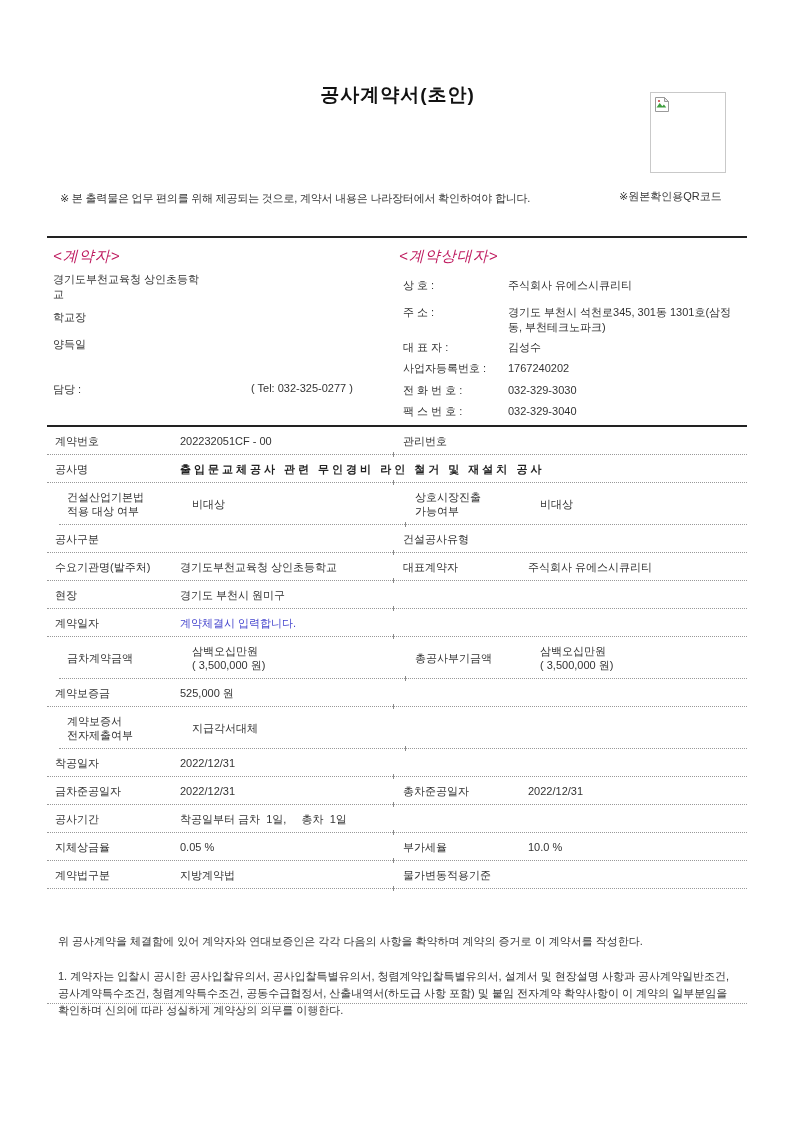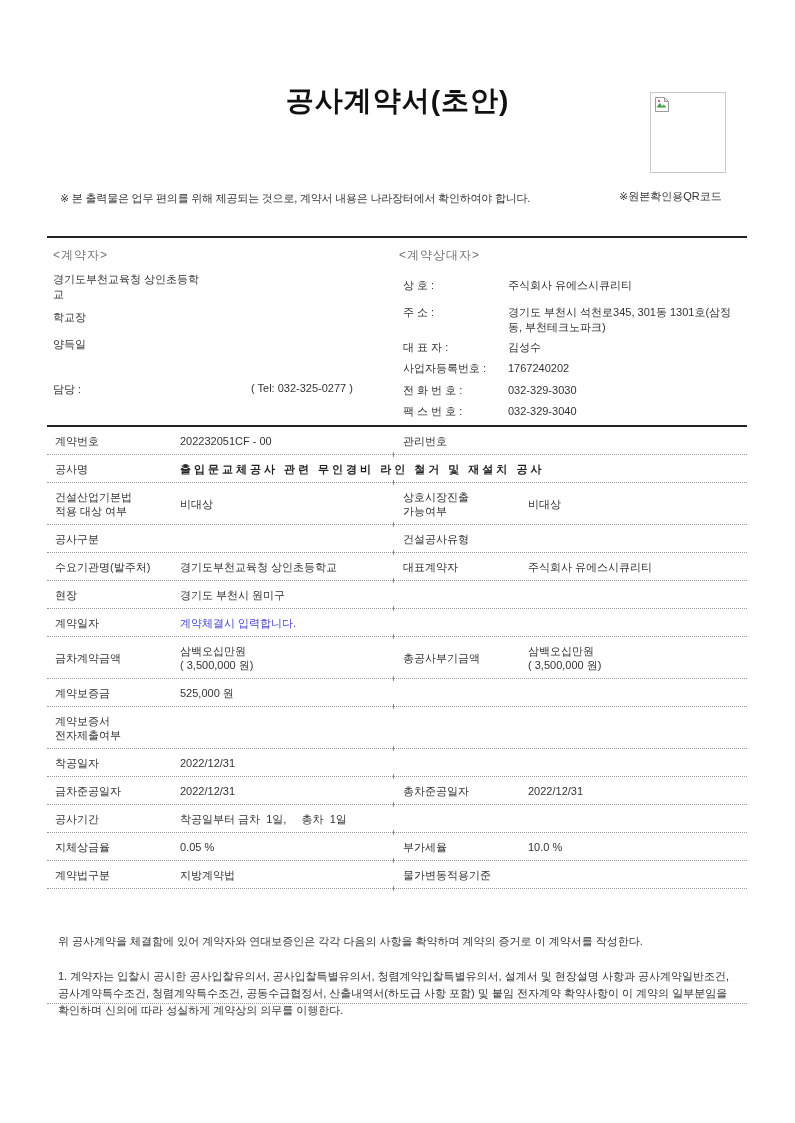--- a/index.html
+++ b/index.html
@@ -4,58 +4,58 @@
 <style>
   html,body { margin:0; padding:0; background:#fff; }
   .page {
     position:relative; width:795px; height:1123px; background:#fff;
     font-family:"Liberation Sans","DejaVu Sans",sans-serif;
     color:#333; font-size:11px; overflow:hidden;
   }
   
   .title {
     position:absolute; top:82px; left:0; width:100%;
-    text-align:center; font-size:28px; font-weight:bold; color:#111;
+    text-align:center; font-size:19px; font-weight:bold; color:#111;
     letter-spacing:1px; margin:0;
   }
   .qr-box {
     position:absolute; left:650px; top:92px; width:74px; height:79px;
     border:1px solid #c9c9c9; background:#fff;
   }
   .qr-box svg { position:absolute; left:3px; top:3px; }
   .print-note { position:absolute; left:60px; top:191px; color:#333; letter-spacing:-0.2px; }
   .qr-caption { position:absolute; left:619px; top:189px; color:#333; }
 
   
   .parties {
     position:absolute; left:47px; top:236px; width:700px; height:191px;
     border-top:2px solid #222; border-bottom:2px solid #222;
     box-sizing:border-box;
   }
   .party-left  { position:absolute; left:0; top:0; width:346px; height:100%; }
   .party-right { position:absolute; left:346px; top:0; right:0; height:100%; }
-  .party-heading { position:absolute; top:9px; left:6px; font-size:12px; color:#737373; letter-spacing:1px; }
+  .party-heading { position:absolute; top:9px; left:6px; font-size:15px; color:#be185d; letter-spacing:1px;font-style:italic; }
   .pl-org  { position:absolute; top:34px; left:6px; width:155px; line-height:15px; }
   .pl-role { position:absolute; top:72px; left:6px; }
   .pl-name { position:absolute; top:99px; left:6px; }
   .pl-mgr  { position:absolute; top:144px; left:6px; width:330px; }
   .pl-mgr .tel { position:absolute; left:198px; top:0; }
   .party-field { position:absolute; left:10px; display:flex; }
   .party-field .flabel { width:105px; flex:0 0 105px; }
   .party-field .fvalue { width:235px; line-height:15px; }
   .pf0 { top:40px; } .pf1 { top:67px; } .pf2 { top:102px; }
   .pf3 { top:123px; } .pf4 { top:145px; } .pf5 { top:166px; }
 
   
   .ctable { position:absolute; left:47px; top:427px; width:700px; }
   .trow {
     display:flex; align-items:center; position:relative;
     border-bottom:1px dotted #999; min-height:27px;
   }
-  .trow.tall { min-height:41px; }
+  .trow.tall { min-height:41px;margin-left:12px; }
   .trow::after {
     content:""; position:absolute; left:346px; bottom:-3px;
     width:1px; height:5px; background:#8a8a8a;
   }
   .cell { box-sizing:border-box; white-space:pre-wrap; line-height:14px; padding:3px 0; }
   .c1 { width:133px; flex:0 0 133px; padding-left:8px; }
   .c2 { width:213px; flex:0 0 213px; }
   .c3 { width:135px; flex:0 0 135px; padding-left:10px; }
   .c4 { flex:1 1 auto; }
   .trow.span .c2 { flex:1 1 auto; width:auto; }
@@ -196,20 +196,21 @@
     <div class="trow">
       <div class="cell c1">계약보증금</div>
       <div class="cell c2">525,000 원</div>
       <div class="cell c3"></div>
       <div class="cell c4"></div>
     </div>
 
     <div class="trow tall">
       <div class="cell c1">계약보증서
 전자제출여부</div>
+      <div class="cell c2">지급각서대체</div>
       <div class="cell c3"></div>
       <div class="cell c4"></div>
     </div>
 
 
     <div class="trow">
       <div class="cell c1">착공일자</div>
       <div class="cell c2">2022/12/31</div>
       <div class="cell c3"></div>
       <div class="cell c4"></div>

